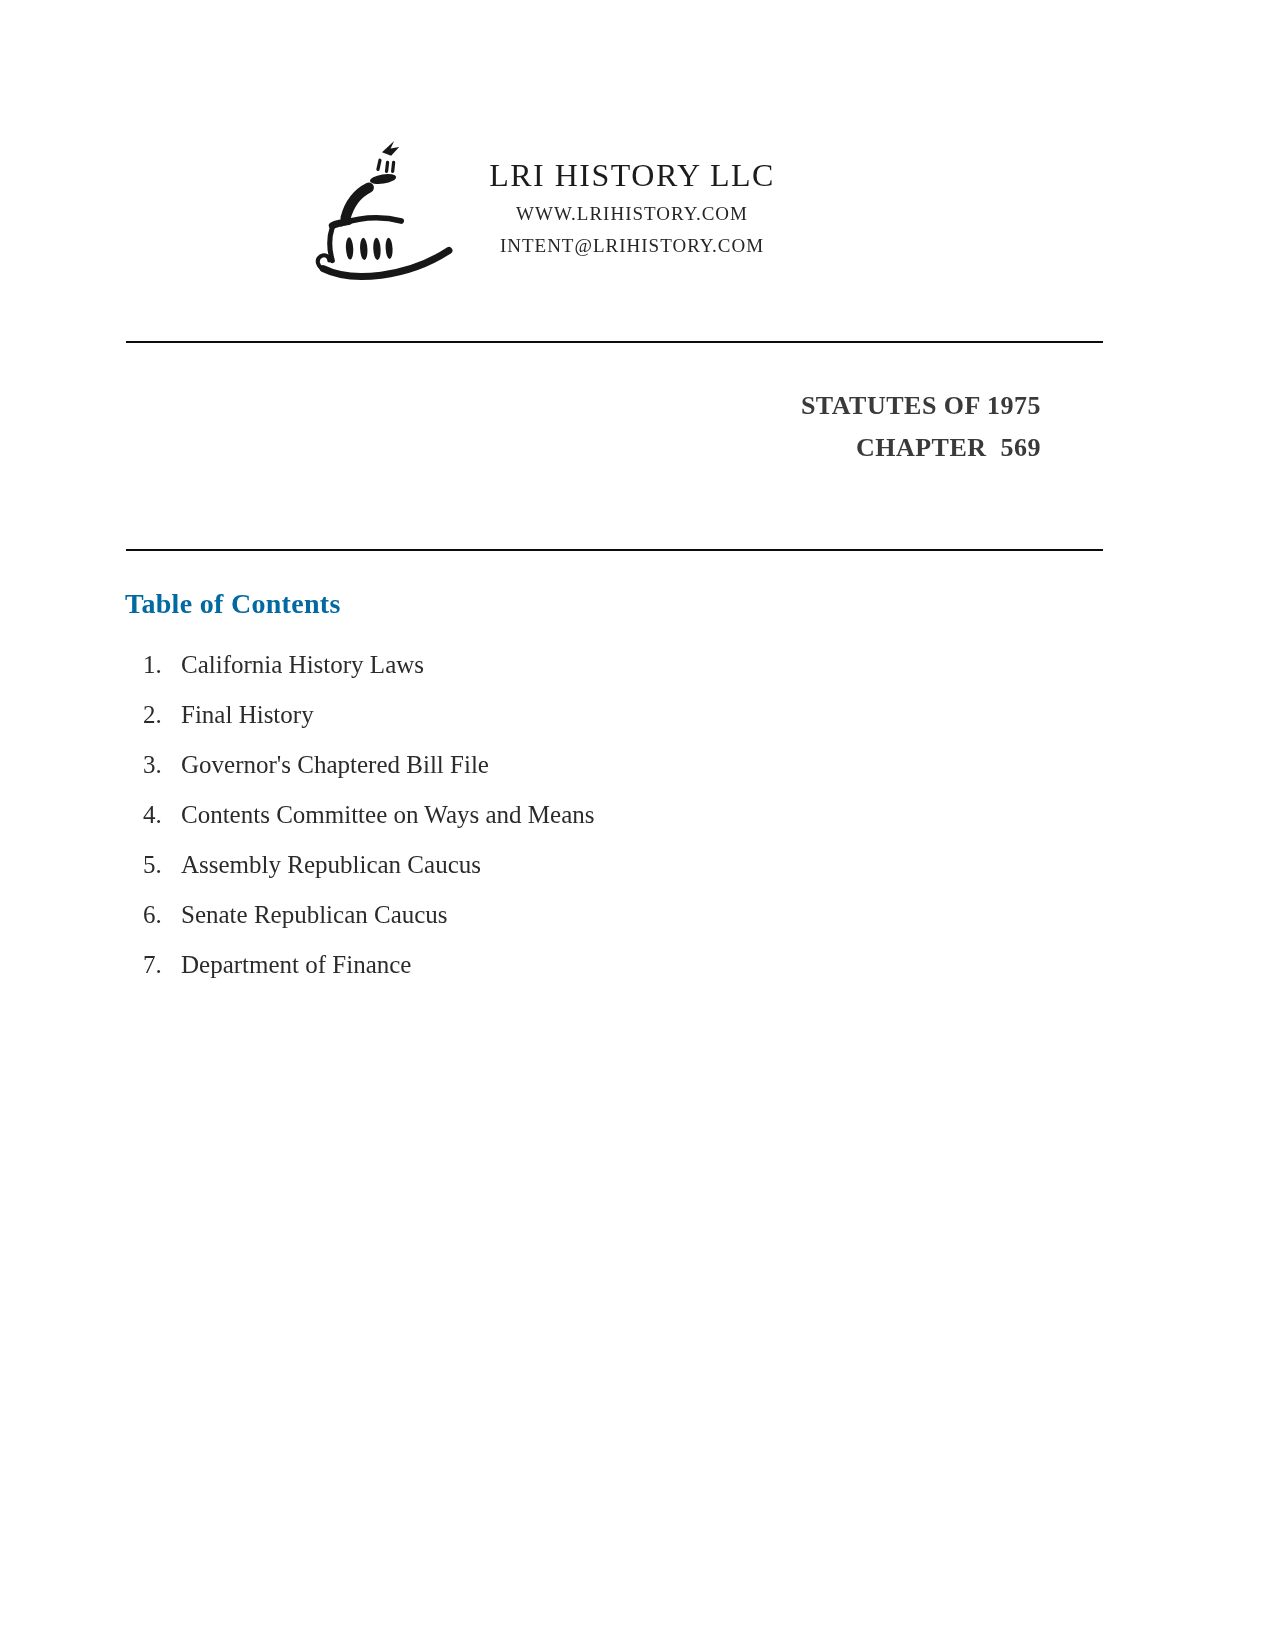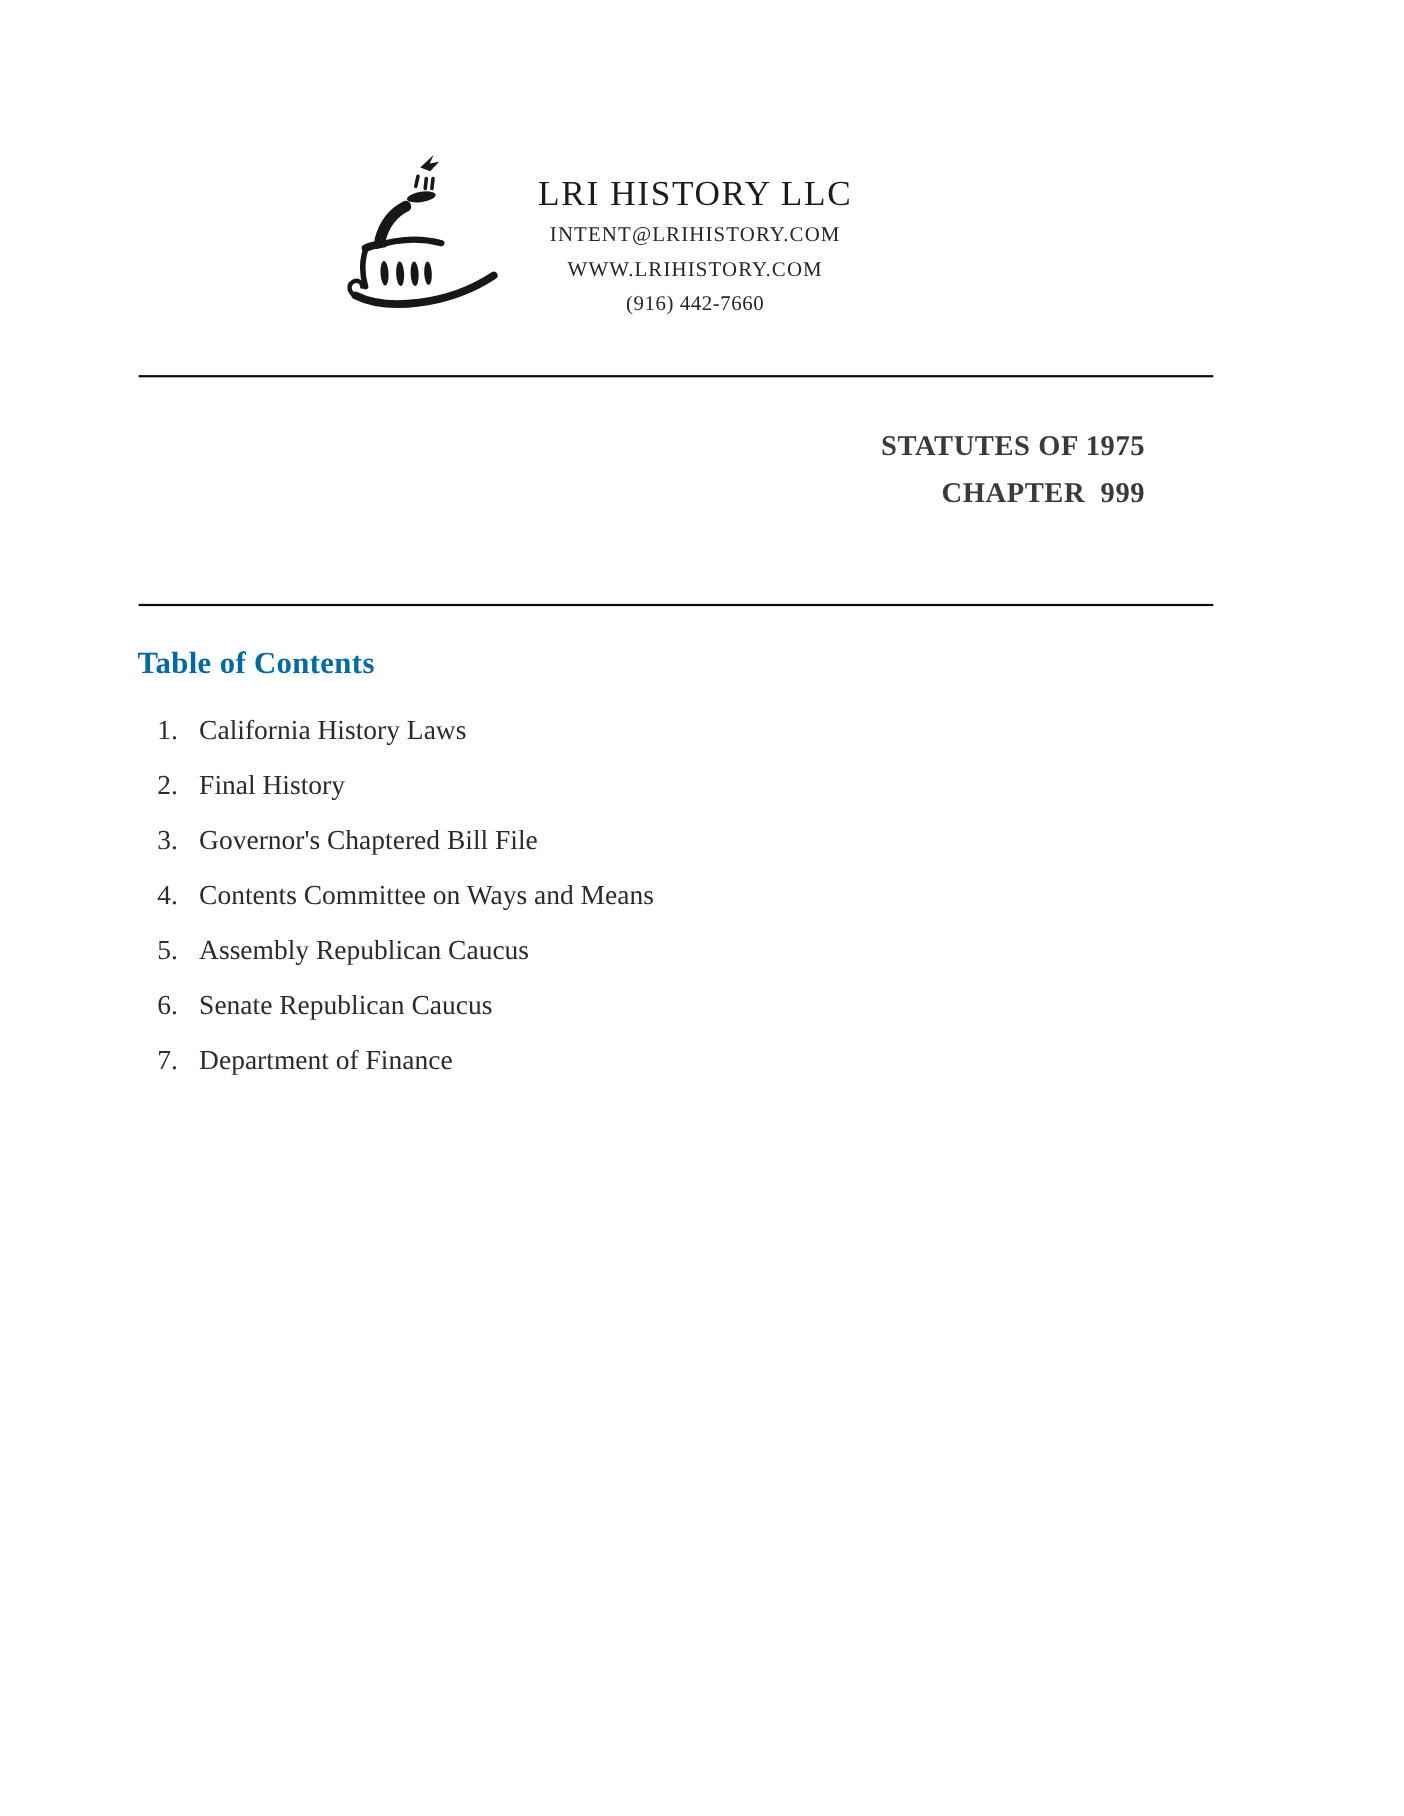--- a/index.html
+++ b/index.html
@@ -143,31 +143,30 @@
         <ellipse cx="77" cy="107" rx="3.4" ry="10.5" transform="rotate(-3 77 107)"></ellipse>
       </g>
 
       <path d="M12,127 C40,141 95,136 136,109" stroke-width="7"></path>
 
       <path d="M14,128 C6.5,126 4,118 10,114.5 C14,112.5 18,115 18,119" stroke-width="4"></path>
     </svg>
 
     <div class="contact-block">
       <div class="company-name">LRI HISTORY LLC</div>
+      <div class="contact-line">WWW.LRIHISTORY.COM</div>
       <div class="contact-line">INTENT@LRIHISTORY.COM</div>
-      <div class="contact-line">WWW.LRIHISTORY.COM</div>
-      <div class="contact-line phone">(916) 442-7660</div>
     </div>
   </header>
 
   <div class="rule rule-top"></div>
 
   <section class="title-block">
     <div class="title-line">STATUTES OF 1975</div>
-    <div class="title-line">CHAPTER  999</div>
+    <div class="title-line">CHAPTER  569</div>
   </section>
 
   <div class="rule rule-bottom"></div>
 
   <h1 class="toc-heading">Table of Contents</h1>
 
   <ol class="toc-list">
     <li class="toc-item">
       <span class="toc-number">1.</span>
       <span class="toc-label">California History Laws</span>

